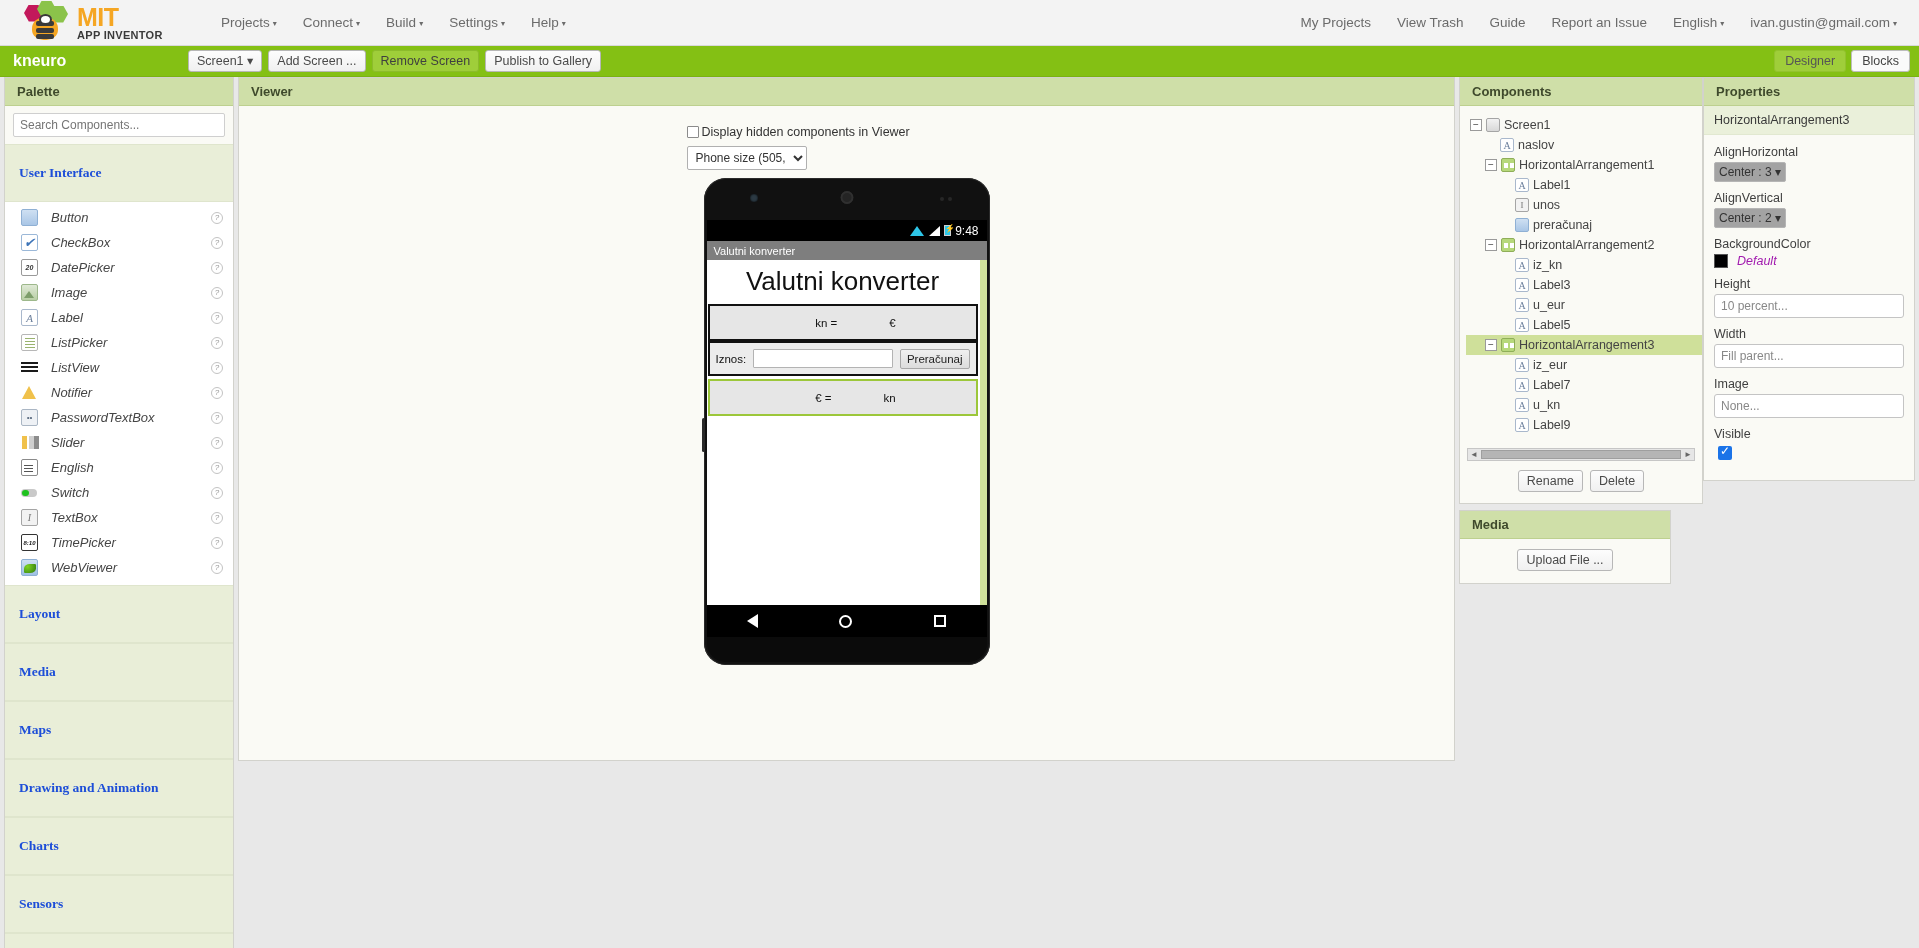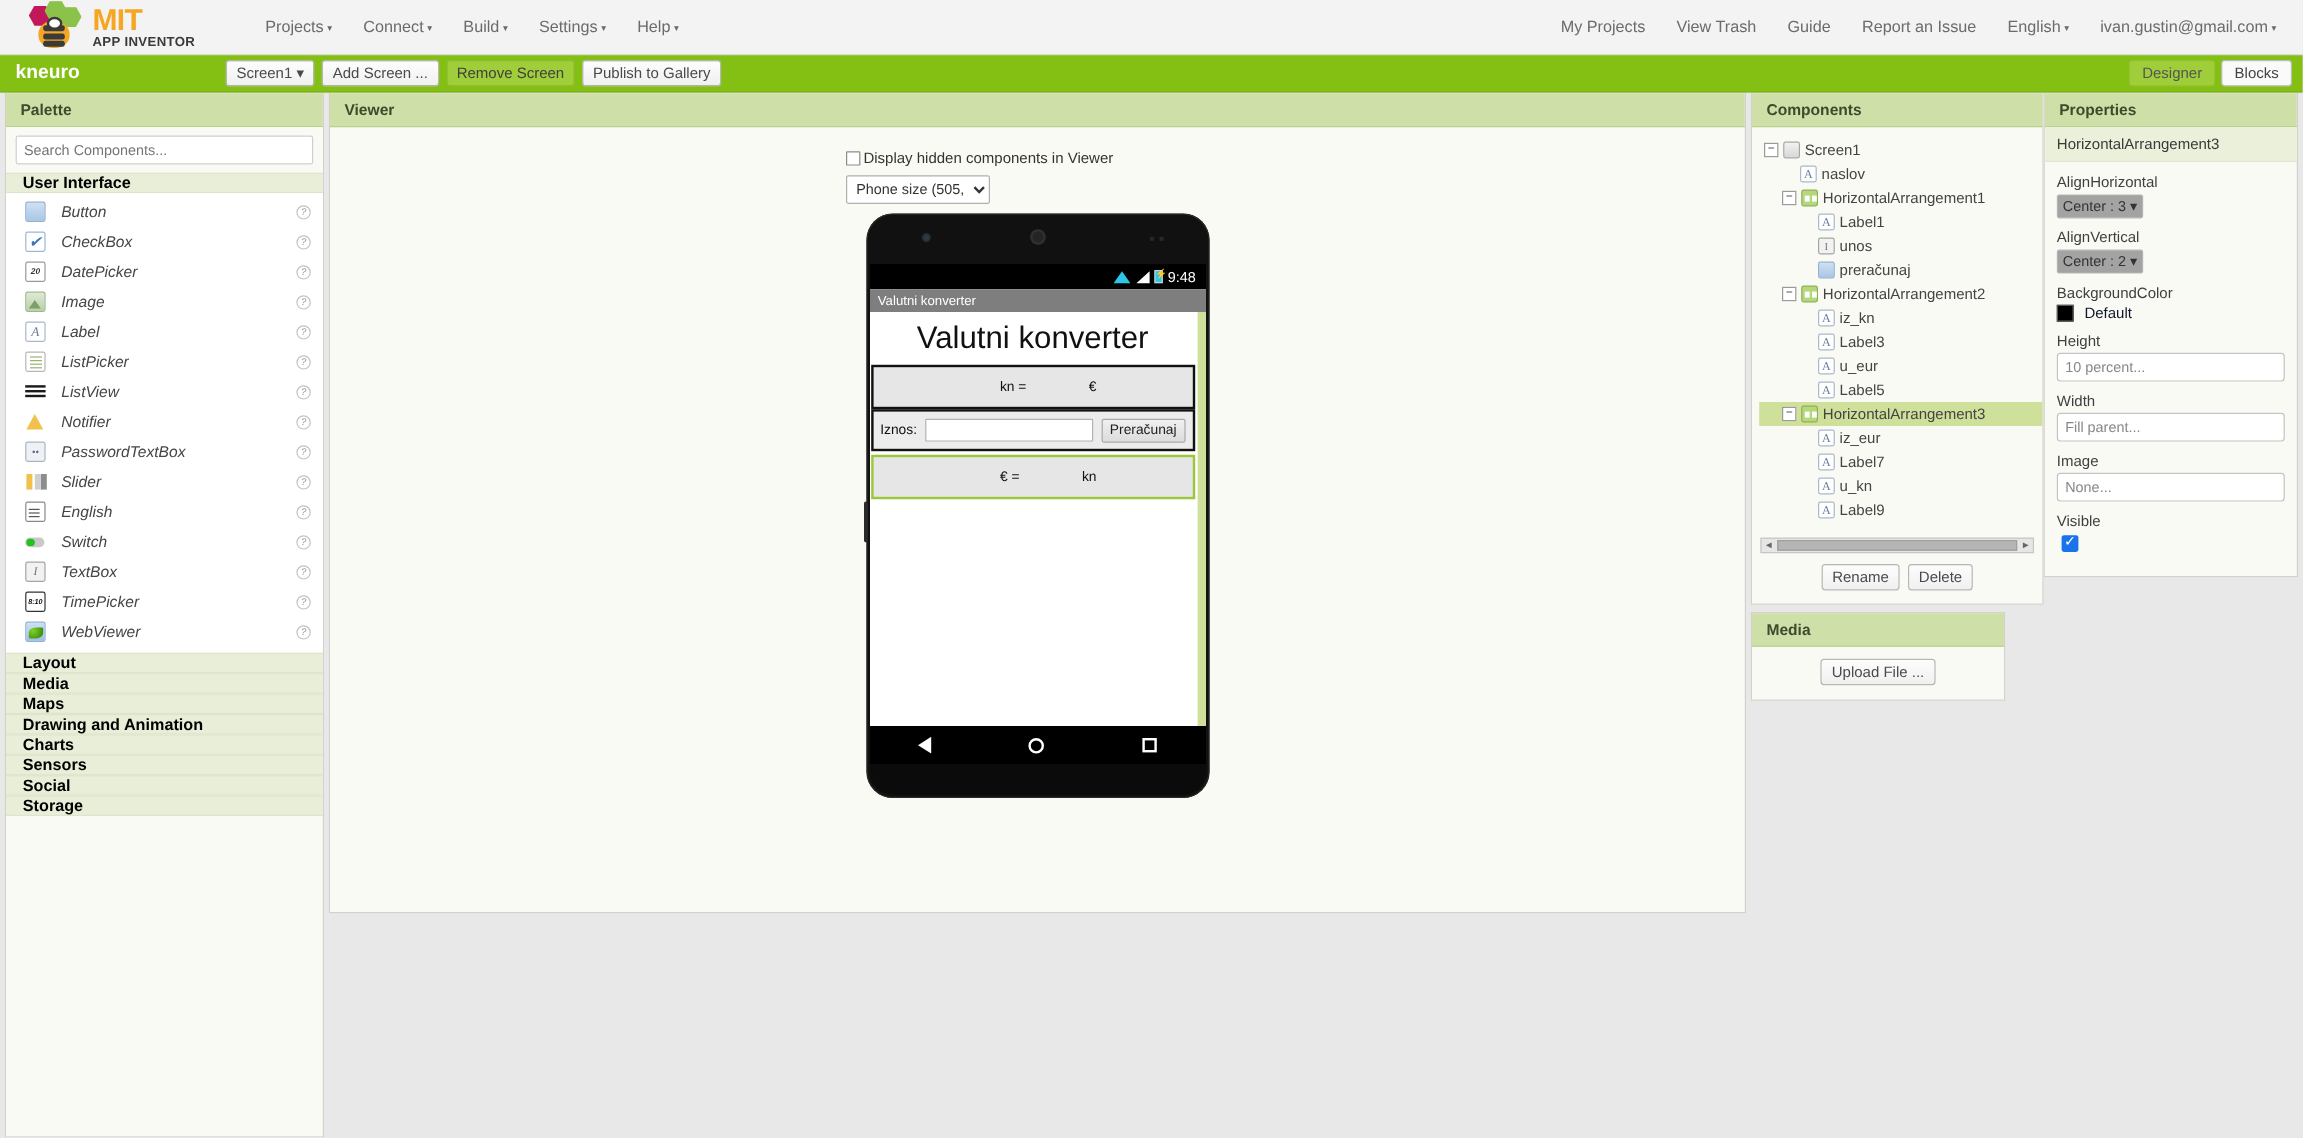--- a/index.html
+++ b/index.html
@@ -95,36 +95,37 @@
 
   .panel-head {
     background: #cfdfa8;
     font-weight: bold; font-size: 13px; color:#3f4a2c;
     padding: 6px 12px;
     border-bottom: 1px solid #bdd08f;
   }
 
   
   #palette {
-    width: 266px; margin-left: 4px;
+    width: 230px; margin-left: 4px;
     background:#fafaf5;
     border: 1px solid #d2d2cc;
     align-self: stretch;
   }
   #palette-search-wrap { padding: 7px 8px; background:#fafaf5; }
   #palette-search {
     width: 100%; padding: 4px 6px; font-size:12px;
     border:1px solid #cfcfcf; border-radius:2px; color:#999;
     font-family:"Liberation Sans",sans-serif;
     background:#fff;
   }
   .cat-head {
-    background:#e9eed8; font-weight:bold; font-size:13.5px; color:#000000;
-    padding: 0 14px; border-top:1px solid #dfe5cd; border-bottom:1px solid #dfe5cd;
+    background:#e9eed8; font-weight:bold; font-size:13.5px; color:#1d4ed8;
+    padding: 20px 14px; border-top:1px solid #dfe5cd; border-bottom:1px solid #dfe5cd;
     cursor:pointer;
+    font-family:Liberation Serif, serif;
   }
   .comp-list { background:#fff; padding: 3px 0 5px 0; }
   .comp-row {
     display:flex; align-items:center; padding: 4px 0 4px 16px;
     font-size: 13px; color:#454545; cursor: grab; position: relative; font-style: italic;
   }
   .comp-ico {
     width:17px; height:17px; margin-right:13px; flex:0 0 auto;
     border-radius:2px; position:relative;
     display:flex; align-items:center; justify-content:center;
@@ -326,21 +327,21 @@
     background:#a3a3a3; border-radius:2px; color:#333;
     font-family:"Liberation Sans",sans-serif; cursor:pointer;
   }
   .prop-input {
     width: 100%; font-size: 12px; padding: 4px 6px;
     border:1px solid #c4c4c4; border-radius:3px; background:#fff; color:#888;
     font-family:"Liberation Sans",sans-serif;
   }
   #bgcolor-row { display:flex; align-items:center; gap:9px; margin-top:2px; cursor:pointer; }
   #bgcolor-swatch { width:14px;height:14px; background:#000; border:1px solid #555; }
-  #bgcolor-text { font-size:12.5px; color:#0f172a; }
+  #bgcolor-text { font-size:12.5px; color:#a21caf;font-style:italic; }
   #visible-check {
     width:14px;height:14px; appearance:none;-webkit-appearance:none;
     background:#1a73e8; border-radius:2px; position:relative; cursor:pointer; margin-top:2px;
   }
   #visible-check:after{content:"✓"; position:absolute;left:2px;top:-2px;color:#fff;font-size:12px;}
 </style>
 </head>
 <body>
 
 <div id="topbar">

